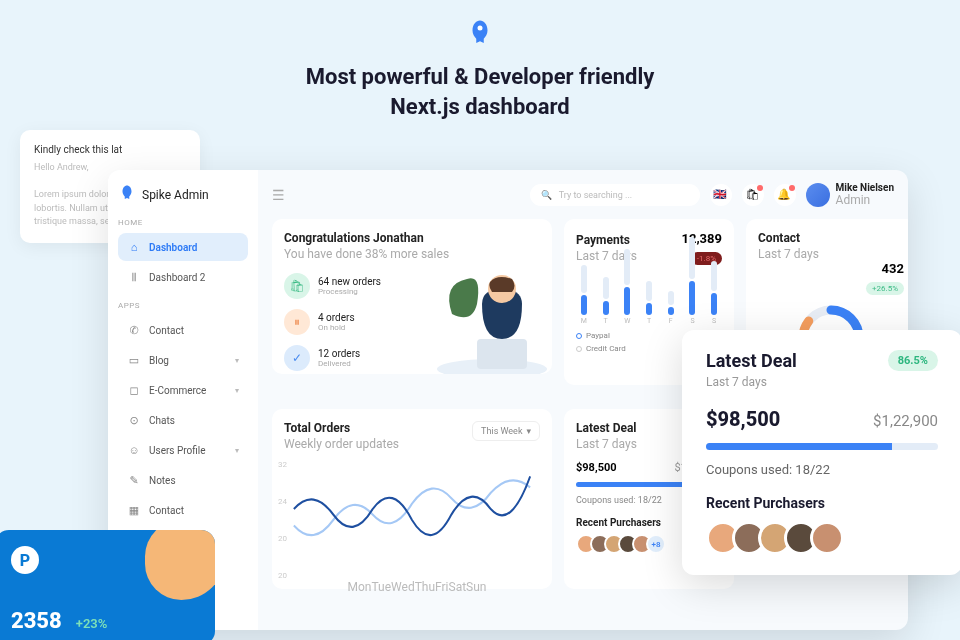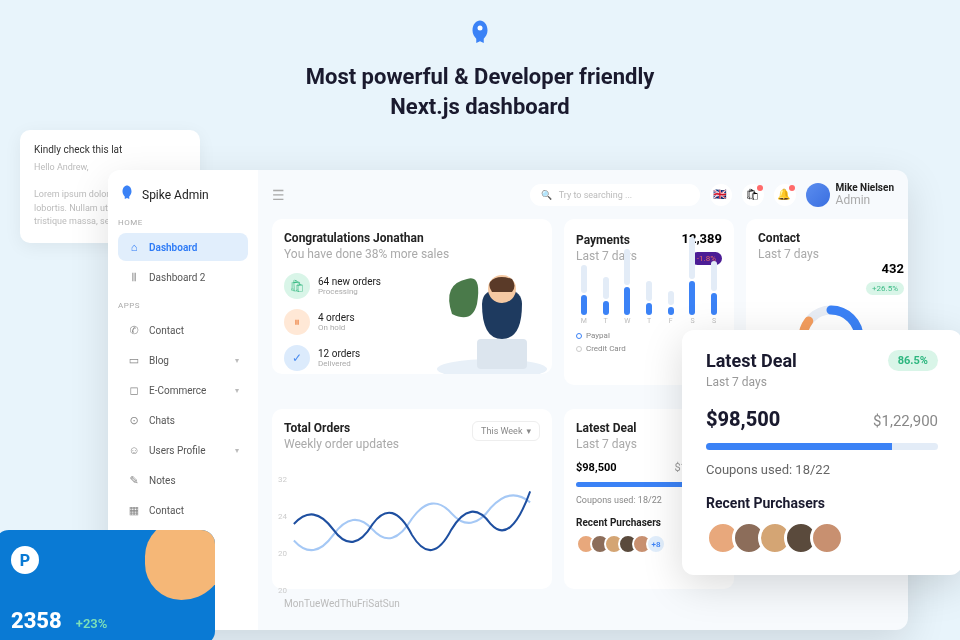--- a/index.html
+++ b/index.html
@@ -42,38 +42,38 @@
 .oicon{width:26px;height:26px;border-radius:50%;display:flex;align-items:center;justify-content:center;font-size:12px}
 .oicon.green{background:#d9f5e8;color:#3dbb86}
 .oicon.orange{background:#ffe8d6;color:#f0955e}
 .oicon.blue{background:#dcebfc;color:#4a8cf0}
 .otitle{font-size:10px;font-weight:400;color:#222}
 .ostatus{font-size:8px;color:#aaa}
 .illu{position:absolute;right:-10px;bottom:-10px;width:140px;height:130px}
 .payments .prow{display:flex;justify-content:space-between;align-items:center}
 .pval{font-size:13px;font-weight:700}
 .pdelta{font-size:8px;padding:2px 6px;border-radius:10px}
-.pdelta.neg{background:#4c1d95;color:#e66a6a}
+.pdelta.neg{background:#7f1d1d;color:#e66a6a}
 .pdelta.pos{background:#d9f5e8;color:#3dbb86}
 .bars{display:flex;align-items:flex-end;justify-content:space-between;height:48px;margin:12px 0 6px;gap:6px}
 .barcol{flex:1;display:flex;flex-direction:column;align-items:center;gap:2px}
 .bar{width:6px;border-radius:3px;background:#e3ecf7}
 .bar.f{background:#3b82f6}
 .barlabel{font-size:7px;color:#bbb}
 .legend{font-size:8px;color:#888;display:flex;justify-content:space-between;margin-top:4px}
 .lrow{display:flex;align-items:center;gap:4px}
 .ldot{width:6px;height:6px;border-radius:50%;border:1.5px solid #3b82f6}
 .ldot.grey{border-color:#ccc}
 .donut{width:70px;height:70px;margin:8px auto 0;position:relative}
 .total-orders{grid-column:1;margin-top:12px;height:180px}
 .to-head{display:flex;justify-content:space-between;align-items:flex-start}
 .to-select{font-size:9px;color:#888;background:#fff;border:1px solid #eee;border-radius:6px;padding:4px 8px;display:flex;align-items:center;gap:4px}
-.chart{margin-top:24px;height:120px;position:relative}
+.chart{margin-top:9px;height:120px;position:relative}
 .yaxis{position:absolute;left:-6px;top:0;height:100%;display:flex;flex-direction:column;justify-content:space-between;font-size:8px;color:#ccc}
-.xaxis{position:absolute;bottom:-14px;left:0;right:0;display:flex;justify-content:flex-start;font-size:10px;color:#bbb}
+.xaxis{position:absolute;bottom:-14px;left:10px;right:0;display:flex;justify-content:center;font-size:12px;color:#bbb}
 .latest-deal{margin-top:12px}
 .ld-head{display:flex;justify-content:space-between;align-items:center}
 .ld-badge{font-size:8px;background:#d9f5e8;color:#3dbb86;padding:2px 8px;border-radius:10px;font-weight:600}
 .ld-prices{display:flex;justify-content:space-between;margin-top:10px;font-size:11px}
 .ld-prices .p1{font-weight:700}
 .ld-prices .p2{color:#999}
 .ld-bar{height:5px;background:#e3ecf7;border-radius:3px;margin-top:8px;overflow:hidden}
 .ld-fill{height:100%;width:80%;background:#3b82f6}
 .ld-coup{font-size:9px;color:#888;margin-top:8px}
 .ld-rp{font-size:10px;font-weight:700;color:#222;margin-top:12px}

